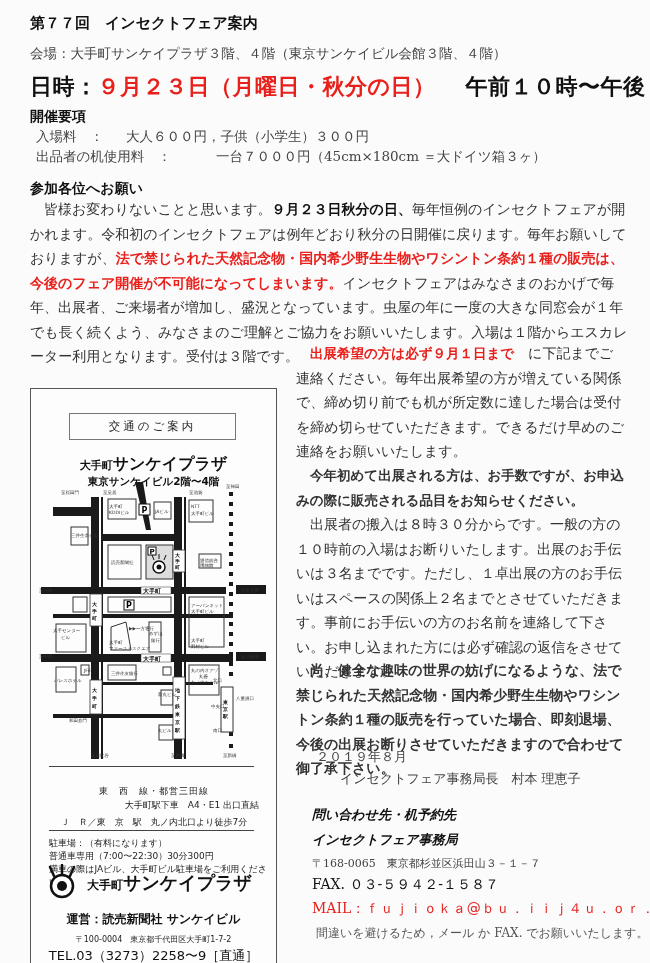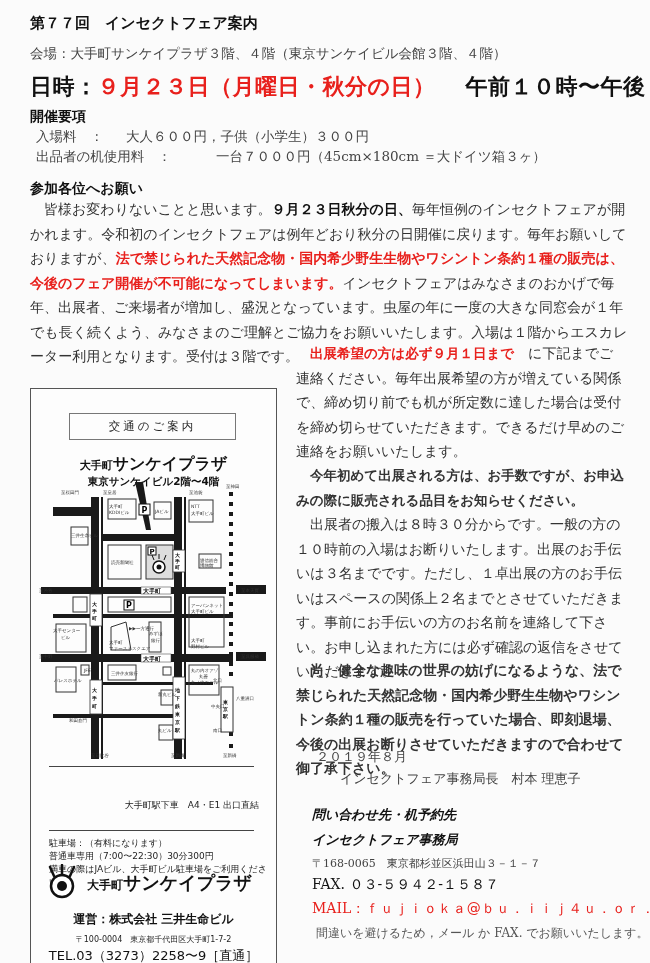--- a/index.html
+++ b/index.html
@@ -218,35 +218,37 @@
       <text x="144" y="210" font-size="5">地</text>
         <text x="144" y="218" font-size="5">下</text>
         <text x="144" y="226" font-size="5">鉄</text>
         <text x="144" y="234" font-size="5">東</text>
         <text x="144" y="242" font-size="5">京</text>
         <text x="144" y="250" font-size="5">駅</text>
     </g>
   </svg>
 
   <div class="divider" style="top:377px;"></div>
+  <div class="access" style="top:396px;text-align:center;letter-spacing:1px;">東　西　線・都営三田線</div>
   <div class="access" style="top:410px;text-align:right;">大手町駅下車　A4・E1 出口直結</div>
+  <div class="access" style="top:427px;text-align:center;">Ｊ　Ｒ／東　京　駅　丸ノ内北口より徒歩7分</div>
   <div class="divider" style="top:441px;"></div>
   <div class="park" style="top:448px;">
     <div>駐車場：（有料になります）</div>
     <div>普通車専用（7:00〜22:30）30分300円</div>
     <div>満車の際はJAビル、大手町ビル駐車場をご利用ください。</div>
   </div>
 
   <svg class="logo" width="36" height="36" viewBox="0 0 36 36">
     <circle cx="17" cy="22" r="11" fill="#fff" stroke="#111" stroke-width="2.5"></circle>
     <circle cx="17" cy="22" r="5" fill="#111"></circle>
     <path d="M9 12 L5 3 M17 11 L17 1 M25 12 L29 3" stroke="#111" stroke-width="2.5" stroke-linecap="round"></path>
   </svg>
   <div class="logotext"><small>大手町</small><span>サンケイプラザ</span></div>
-  <div class="op">運営：株式会社 三井生命ビル</div>
+  <div class="op">運営：読売新聞社 サンケイビル</div>
   <div class="addr">〒100-0004　東京都千代田区大手町1-7-2</div>
   <div class="tel">TEL.03（3273）2258〜9［直通］</div>
   <div class="url">URL:http://www.s-plaza.com</div>
 </div>
 
 <div class="rcol" style="top:341px;text-indent:14px;">
   <span class="bred sans" style="font-size:13.5px">出展希望の方は必ず９月１日まで</span>　<span>に下記までご連絡ください。毎年出展希望の方が増えている関係で、締め切り前でも机が所定数に達した場合は受付を締め切らせていただきます。できるだけ早めのご連絡をお願いいたします。</span>
 </div>
 <div class="rcol bold" style="top:463px;text-indent:14px;font-family:'DejaVu Sans','Liberation Sans',sans-serif;font-size:13.5px;">今年初めて出展される方は、お手数ですが、お申込みの際に販売される品目をお知らせください。</div>
 <div class="rcol" style="top:512px;text-indent:14px;">出展者の搬入は８時３０分からです。一般の方の１０時前の入場はお断りいたします。出展のお手伝いは３名までです。ただし、１卓出展の方のお手伝いはスペースの関係上２名までとさせていただきます。事前にお手伝いの方のお名前を連絡して下さい。お申し込まれた方には必ず確認の返信をさせていただきます。</div>

